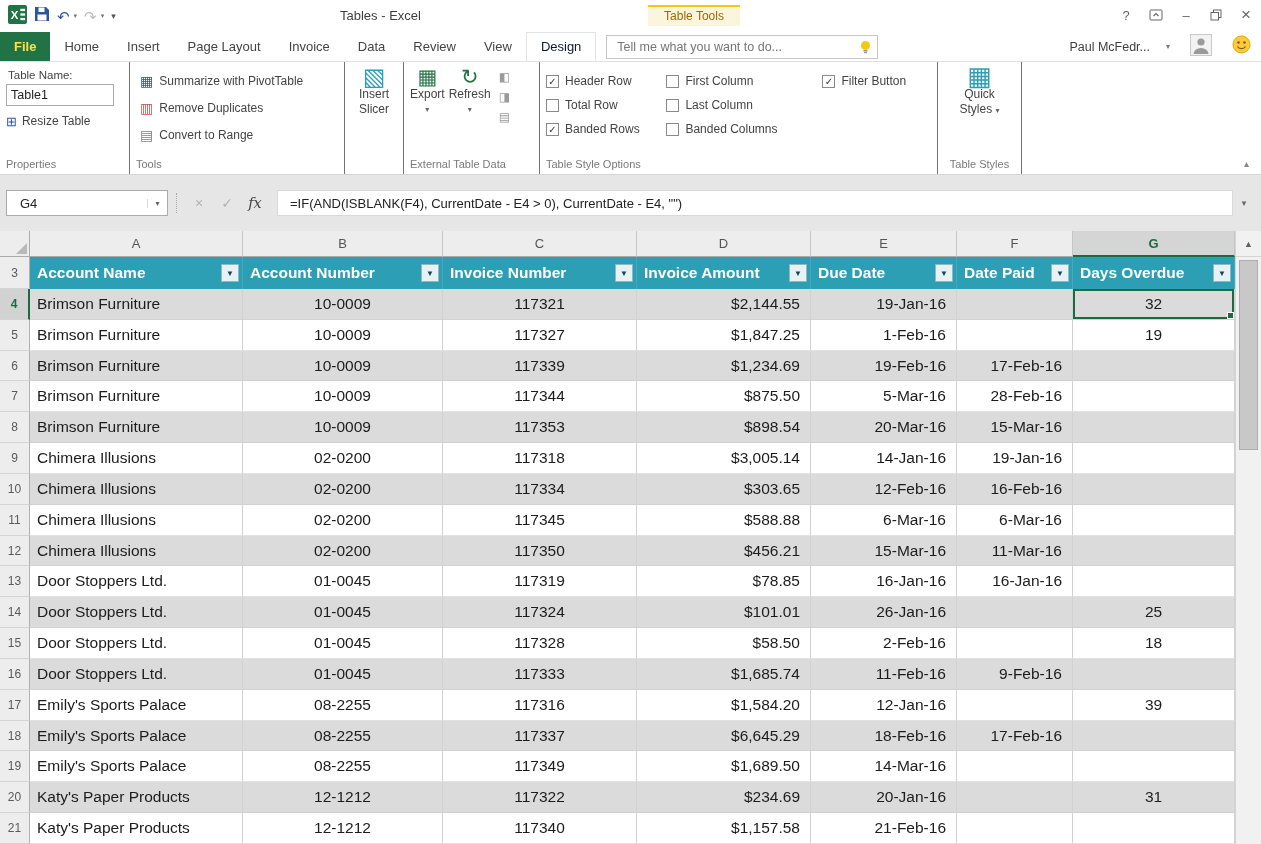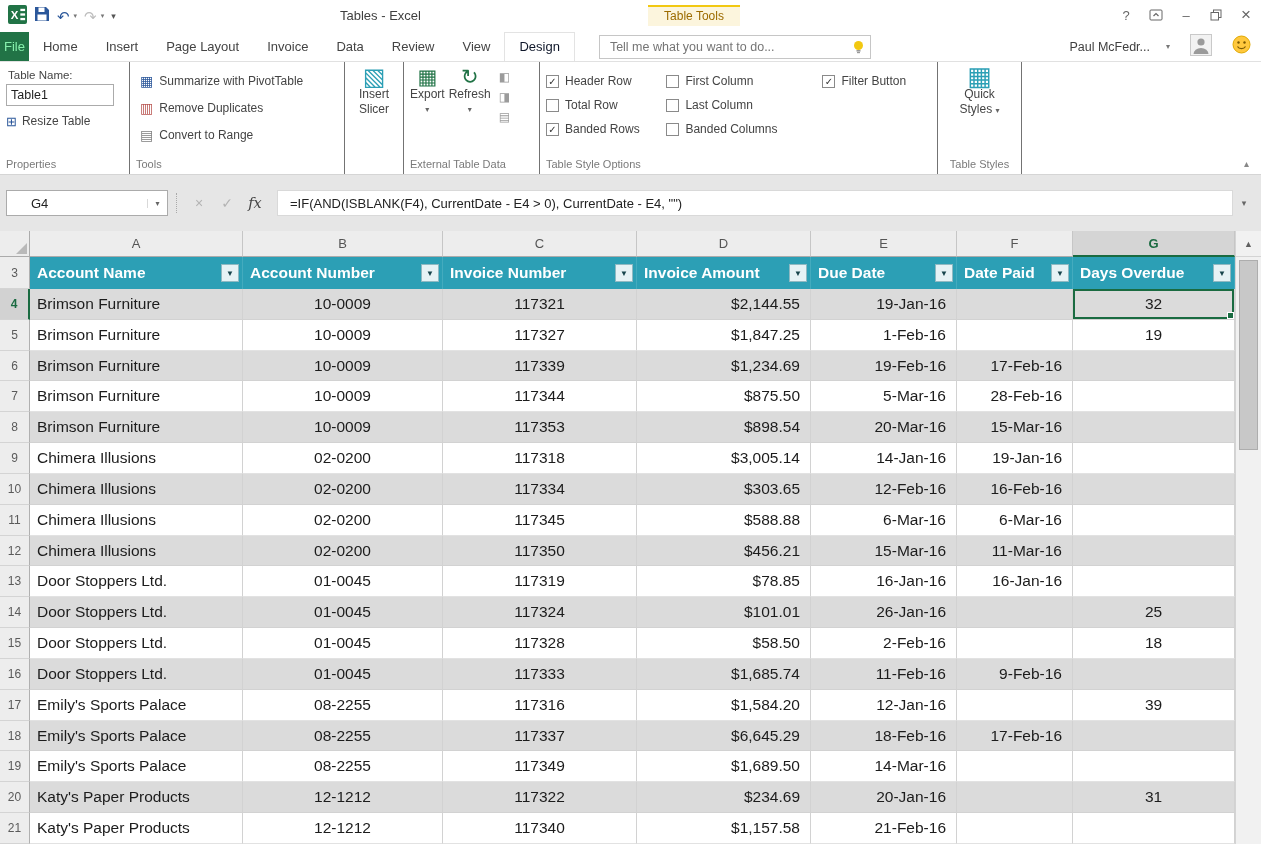--- a/index.html
+++ b/index.html
@@ -18,23 +18,23 @@
   .context-tools { position:absolute; left:648px; top:5px; width:92px; text-align:center;
     font-size:12px; color:#9C6B00; background:#FCF5DD; border-top:2px solid #F2C811; padding:2px 0 3px; }
   .win-controls { position:absolute; right:0; top:0; display:flex; height:30px; }
   .win-btn { width:30px; display:flex; align-items:center; justify-content:center; color:#666; font-size:13px; }
   .win-btn.close { font-size:17px; }
 
   
   .tabrow { height:30px; display:flex; align-items:stretch; background:#fff; border-bottom:1px solid #E1E1E1; }
   .tabs { display:flex; }
   .tab { padding:0 14px; line-height:29px; font-size:13px; color:#444; white-space:nowrap; }
-  .tab.file { background:#217346; color:#86efac; padding:0 4px; }
+  .tab.file { background:#217346; color:#fde047; padding:0 14px;font-weight:bold; }
   .tab.active { color:#0f172a; background:#fff; border:1px solid #E3E3E3; border-bottom:none; line-height:27px; }
-  .tellme-wrap { position:relative; margin-left:24px; align-self:center; }
+  .tellme-wrap { position:relative; margin-left:10px; align-self:center; }
   .tellme { width:272px; height:24px; border:1px solid #C6C6C6; font-size:12.5px; color:#767676;
     padding:0 26px 0 10px; font-family:"Liberation Sans",sans-serif; background:#fff; }
   .bulb { position:absolute; right:6px; top:5px; }
   .user-area { margin-left:auto; display:flex; align-items:center; gap:20px; padding-right:10px; }
   .user-name { font-size:12.5px; color:#3F3F3F; white-space:nowrap; }
   .user-dd { font-size:8px; color:#777; margin-left:-4px; }
 
   
   .ribbon { height:113px; display:flex; background:#fff; border-bottom:1px solid #D5D5D5; }
   .rgroup { display:flex; flex-direction:column; border-right:1px solid #737373; padding:5px 6px 0 6px; position:relative; }
@@ -61,21 +61,21 @@
   .tso-item { display:flex; align-items:center; gap:6px; font-size:12px; color:#444; white-space:nowrap; }
   .cb { width:13px; height:13px; border:1px solid #8A8A8A; background:#fff; display:flex; align-items:center;
     justify-content:center; font-size:10px; color:#333; flex-shrink:0; }
   .g-styles { width:84px; align-items:center; }
   .ribbon-fill { flex:1; position:relative; border-right:none; }
   .collapse { position:absolute; right:12px; bottom:5px; font-size:10px; color:#888; }
 
   
   .fxbar { height:56px; background:#E6E6E6; display:flex; align-items:center; padding:0 6px; }
   .namebox { width:162px; height:26px; background:#fff; border:1px solid #ABABAB; display:flex; align-items:center; }
-  .namebox .nb-text { flex:1; padding-left:24px; font-size:13px; color:#222; }
+  .namebox .nb-text { flex:1; padding-left:13px; font-size:13px; color:#222; }
   .namebox .nb-arrow { width:20px; text-align:center; font-size:8px; color:#666; border-left:1px solid #D9D9D9; }
   .dotsep { height:20px; border-left:1px dotted #A9A9A9; margin:0 8px; }
   .fx-btn { width:28px; text-align:center; font-size:14px; }
   .fx-cancel { color:#B3B3B3; }
   .fx-enter { color:#B3B3B3; }
   .fx-fx { font-family:"DejaVu Serif", serif; font-style:italic; color:#444; font-size:14.5px; }
   .formula-field { flex:1; height:26px; background:#fff; border:1px solid #D9D9D9; margin-left:8px;
     display:flex; align-items:center; padding-left:12px; font-size:13px; color:#222; white-space:nowrap; overflow:hidden; }
   .fx-expand { width:22px; text-align:center; font-size:9px; color:#666; }
 

